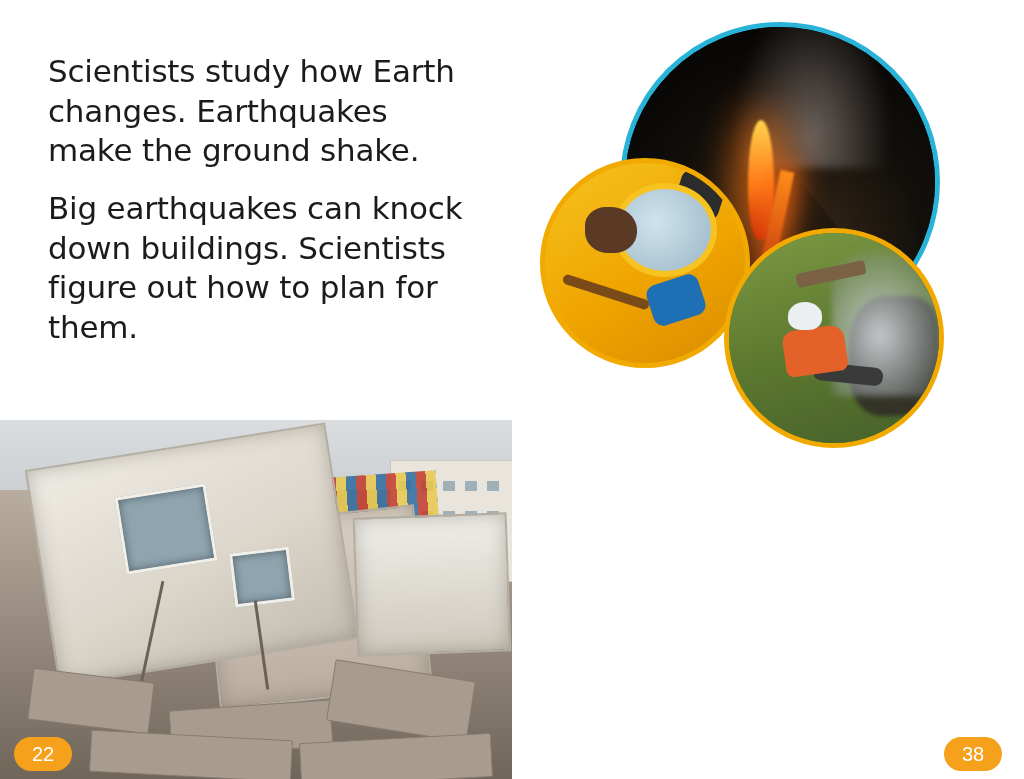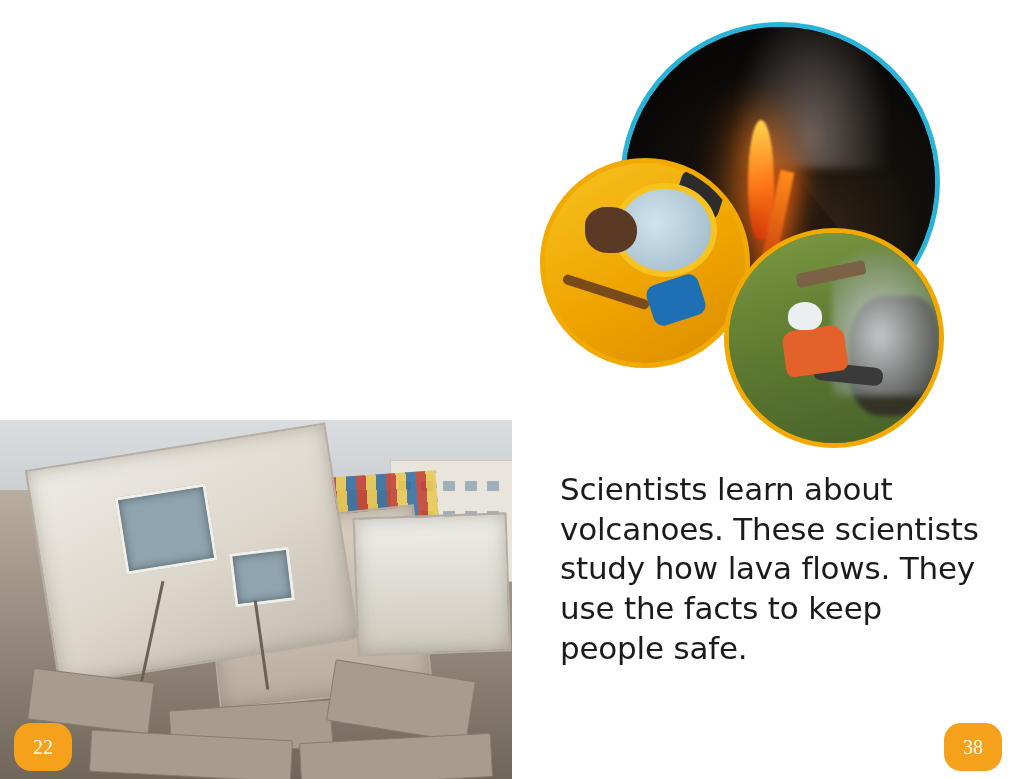--- a/index.html
+++ b/index.html
@@ -265,40 +265,44 @@
     background: #7b6146;
     border-radius: 4px;
     transform: rotate(-12deg);
   }
 
   
   .page-num {
     position: absolute;
     bottom: 8px;
     width: 58px;
-    height: 48px;
+    height: 34px;
     background: #f5a11b;
     border-radius: 17px;
     color: #ffffff;
     font-size: 20px;
     display: flex;
     align-items: center;
     justify-content: center;
-    font-family: Liberation Serif, serif;
+    font-family: Liberation Sans, sans-serif;
   }
   .page-num.left  { left: 14px; }
   .page-num.right { right: 22px; }
 </style>
 </head>
 <body>
 
 <div class="page">
 
   <div class="left-page">
 
+    <div class="text-block" id="left-text">
+      <p>Scientists study how Earth changes. Earthquakes make the ground shake.</p>
+      <p>Big earthquakes can knock down buildings. Scientists figure out how to plan for them.</p>
+    </div>
 
     <div class="rubble-photo">
       <div class="rubble-sky"></div>
       <div class="rubble-ground"></div>
       <div class="bldg-bg">
         <div class="row" style="top:20px"></div>
         <div class="row" style="top:50px"></div>
         <div class="row" style="top:80px"></div>
       </div>
       <div class="banner"></div>
@@ -341,20 +345,17 @@
     <div class="circle c-field">
       <div class="field-grass"></div>
       <div class="field-dark"></div>
       <div class="field-smoke"></div>
       <div class="field-log"></div>
       <div class="field-person-leg"></div>
       <div class="field-person-body"></div>
       <div class="field-person-helmet"></div>
     </div>
 
-    <div class="text-block" id="right-text">
-      <p>Scientists learn about volcanoes. These scientists study how lava flows. They use the facts to keep people safe.</p>
-    </div>
 
     <div class="page-num right">38</div>
   </div>
 
 </div>
 
 </body></html>

